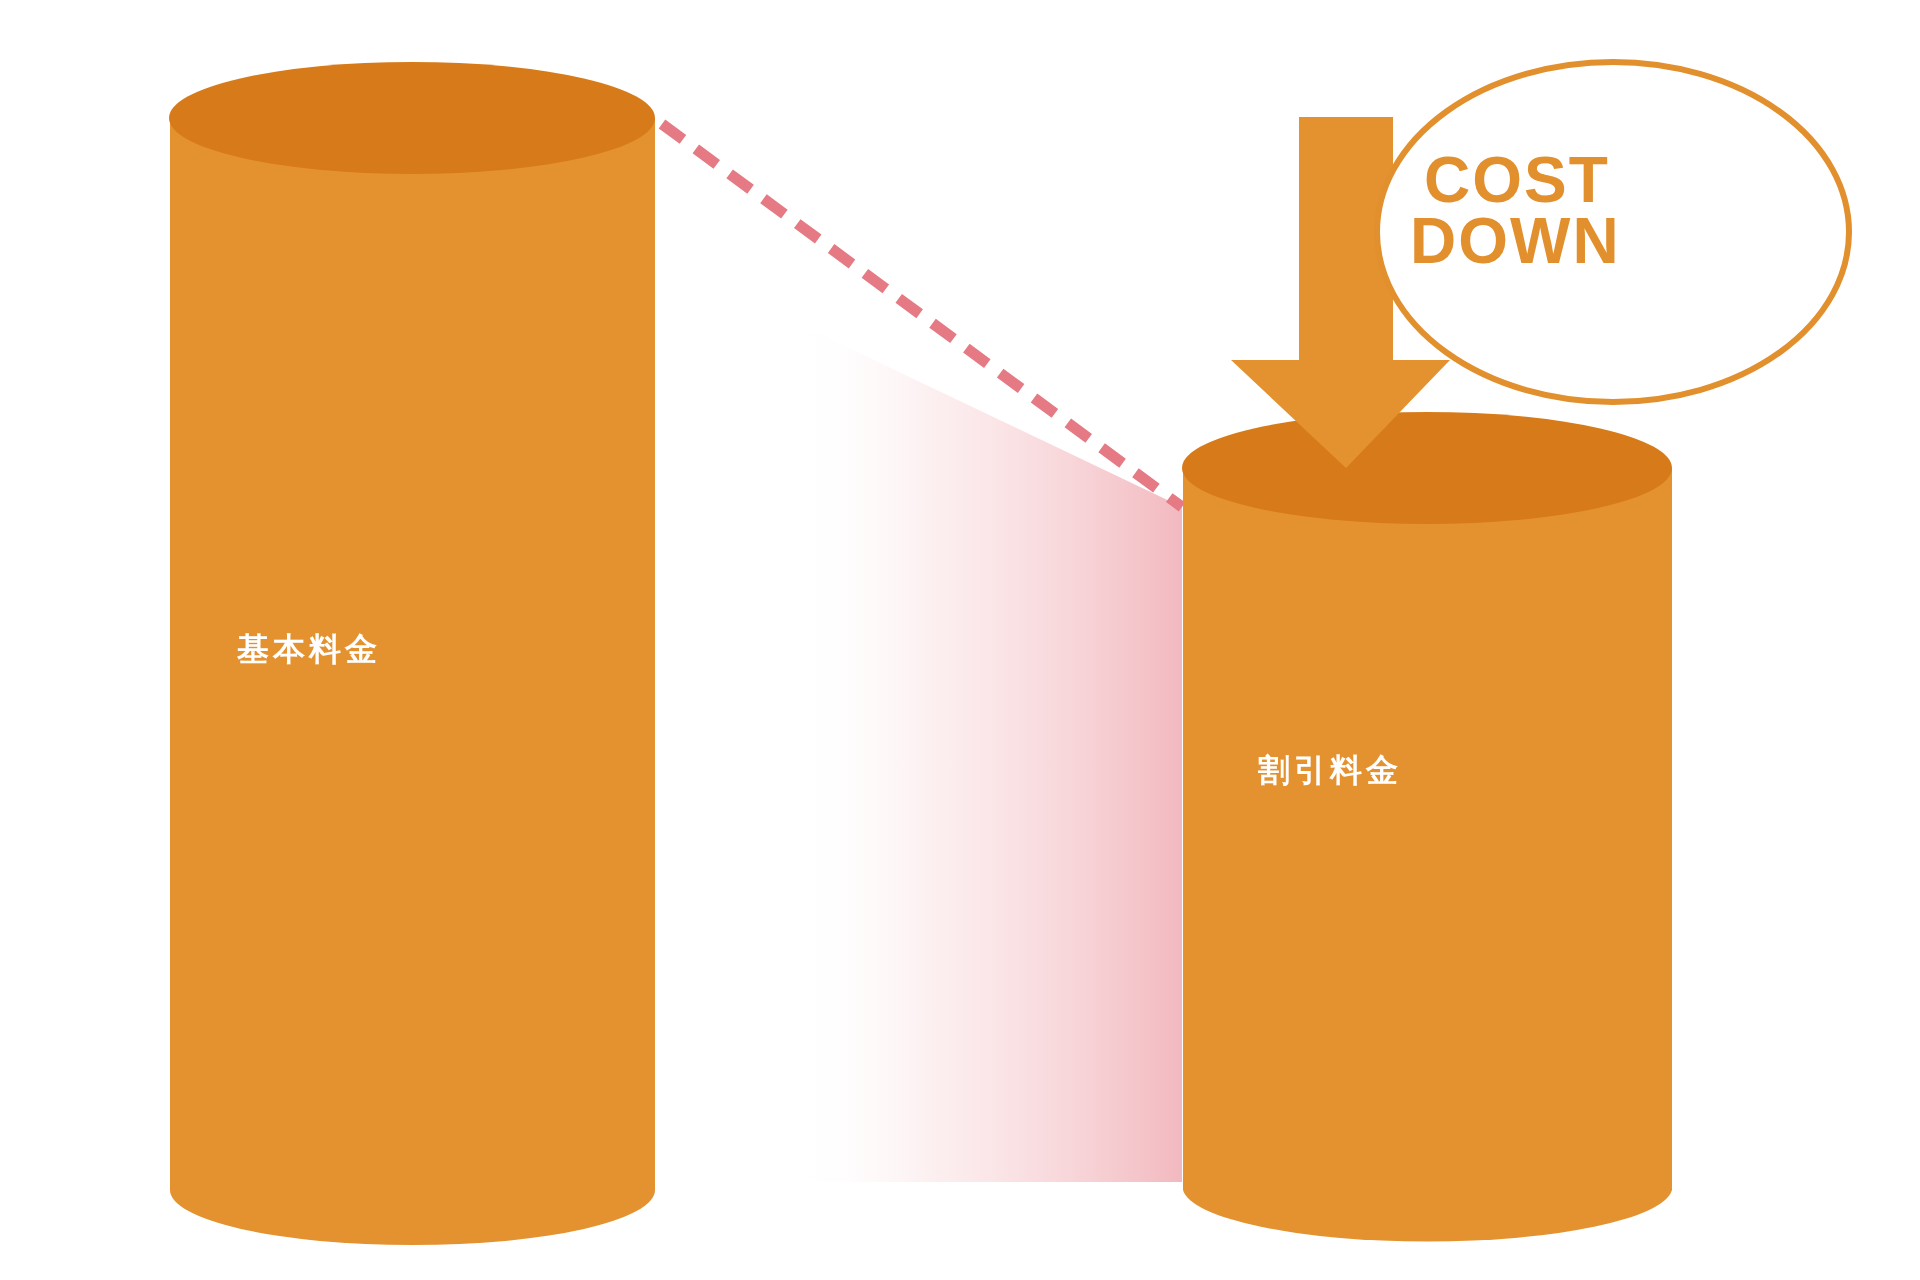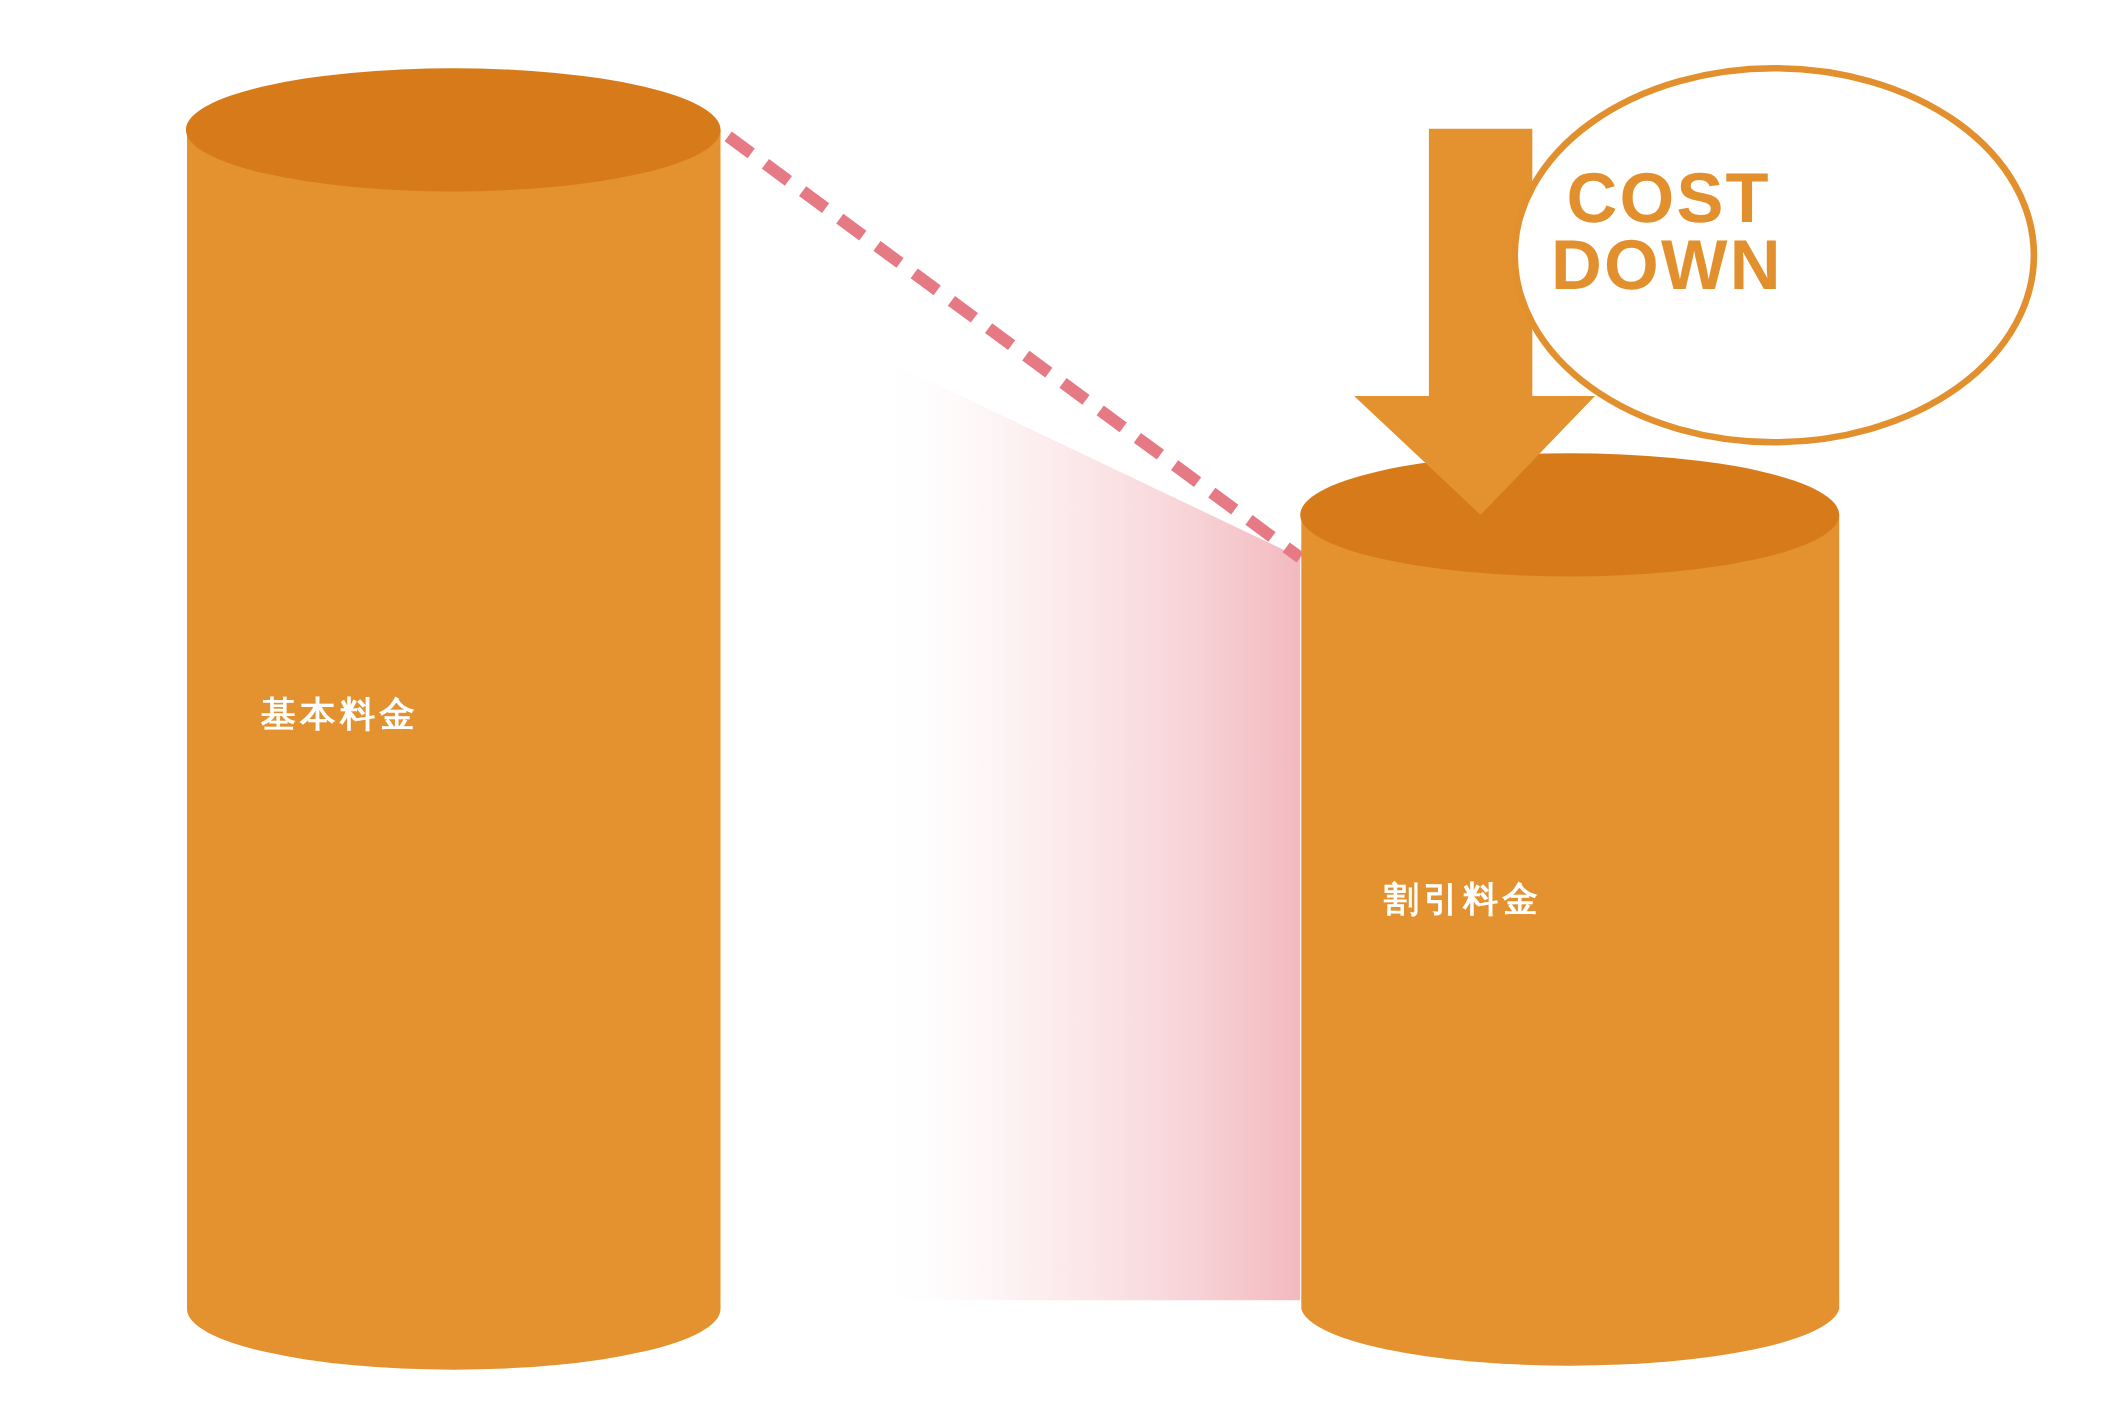--- a/index.html
+++ b/index.html
@@ -44,14 +44,14 @@
 
     <ellipse cx="1613" cy="232" rx="236" ry="170" fill="#ffffff" stroke="#E2902D" stroke-width="6"></ellipse>
   </svg>
 
   <div id="cost-text" style="left:1410px; top:150px;">
     <div style="padding-left:14px;">COST</div>
     <div>DOWN</div>
   </div>
 
   <div class="label" style="left:237px; top:633px;">基本料金</div>
-  <div class="label" style="left:1258px; top:801px;">割引料金</div>
+  <div class="label" style="left:1258px; top:754px;">割引料金</div>
 </div>
 
 </body></html>

